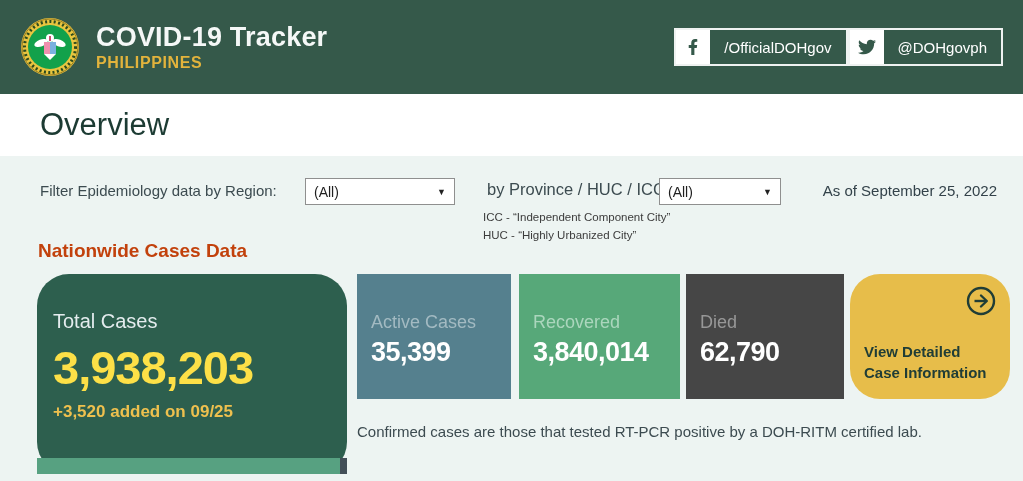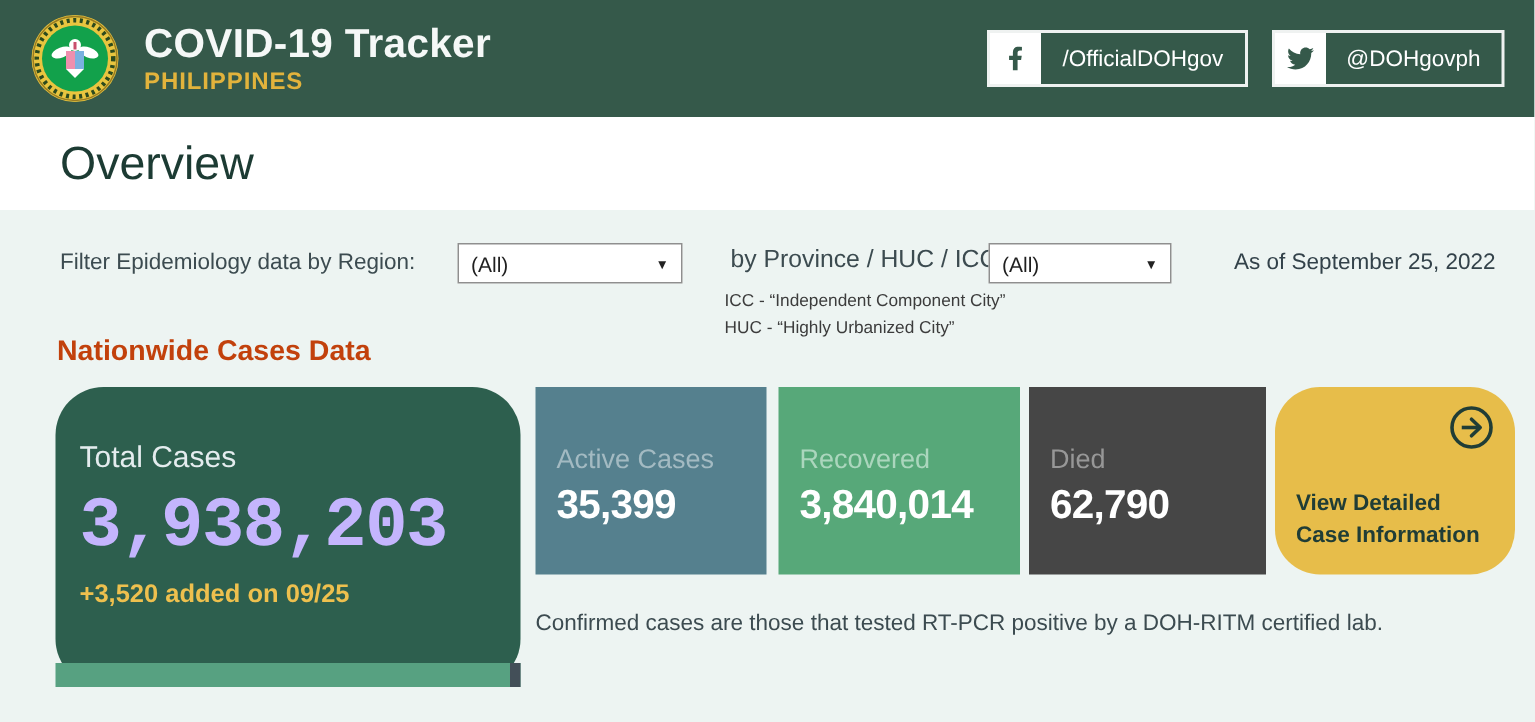--- a/index.html
+++ b/index.html
@@ -1,25 +1,25 @@
 <!DOCTYPE html>
 <html><head>
 <meta charset="utf-8">
 <style>
   html,body{margin:0;padding:0;width:1023px;height:481px;overflow:hidden;
     font-family:"Liberation Sans", sans-serif;background:#edf4f2;}
   .app{position:relative;width:1023px;height:481px;}
 
   
-  .header{height:78px;background:#35594a;display:flex;align-items:center;padding:0 20px;box-sizing:border-box;}
+  .header{height:94px;background:#35594a;display:flex;align-items:center;padding:0 20px;box-sizing:border-box;}
   .logo{width:60px;height:60px;flex:0 0 auto;margin-right:16px;}
   .titles{display:flex;flex-direction:column;gap:1px;}
   .app-title{color:#f5f8f7;font-size:27px;font-weight:700;letter-spacing:.2px;}
   .app-subtitle{color:#e2b33c;font-size:16px;font-weight:700;letter-spacing:.6px;}
-  .socials{margin-left:auto;display:flex;gap:16px;}
+  .socials{margin-left:auto;display:flex;gap:0;}
   .badge{display:flex;align-items:center;border:2px solid rgba(255,255,255,.92);height:38px;box-sizing:border-box;cursor:pointer;}
   .badge-iconbox{width:34px;height:34px;background:#ffffff;display:flex;align-items:center;justify-content:center;}
   .badge-label{color:#ffffff;font-size:15px;padding:0 14px;white-space:nowrap;}
 
   
   .overview-band{height:62px;background:#ffffff;display:flex;align-items:center;padding:0 22px 0 40px;box-sizing:border-box;}
   .overview-band h1{margin:0;font-size:31px;font-weight:400;color:#1c3b33;}
   .download-btn{margin-left:auto;display:flex;align-items:center;gap:14px;height:44px;
     background:#ffffff;border:1px solid #54796c;padding:0 26px 0 16px;cursor:pointer;}
   .download-btn span.lbl{color:#2b5a4b;font-size:15px;font-weight:700;white-space:nowrap;}
@@ -39,21 +39,21 @@
   .asof{position:absolute;right:26px;top:26px;font-size:15px;color:#33424a;}
   .footnotes{position:absolute;left:483px;top:52px;font-size:11.5px;color:#3c3c3c;line-height:18px;}
 
   h2.section-heading{margin:0 0 12px 38px;font-size:19px;font-weight:700;color:#c2410c;}
 
   .cards-row{position:relative;margin-left:37px;height:200px;display:flex;align-items:flex-start;}
   .card{box-sizing:border-box;}
   .card.total{width:310px;height:200px;background:#2d5f4e;display:flex;flex-direction:column;
     padding:36px 16px 0 16px;position:relative;margin-right:10px;border-radius:32px;}
   .total .card-label{color:#e4ecee;font-size:20px;margin-bottom:10px;}
-  .total .big-value{color:#c4b5fd;font-size:47px;font-weight:700;letter-spacing:-1px;line-height:1.05;font-family:Liberation Mono, monospace;}
+  .total .big-value{color:#fde047;font-size:47px;font-weight:700;letter-spacing:-1px;line-height:1.05;}
   .total .delta{color:#eec04e;font-size:17px;font-weight:700;margin-top:10px;}
   .total .strip{position:absolute;left:0;bottom:0;width:100%;height:16px;background:#57a181;}
   .total .strip .strip-cap{position:absolute;right:0;top:0;width:7px;height:100%;background:#434f58;display:block;}
 
   .card.small{height:125px;margin-right:6px;display:flex;flex-direction:column;justify-content:center;
     padding:6px 0 0 14px;}
   .card.active{width:154px;background:#55808e;margin-right:8px;}
   .card.recovered{width:161px;background:#57a879;}
   .card.died{width:158px;background:#464646;}
   .card.detail{width:160px;background:#e7bd4a;position:relative;margin-right:0;cursor:pointer;border-radius:30px;}

